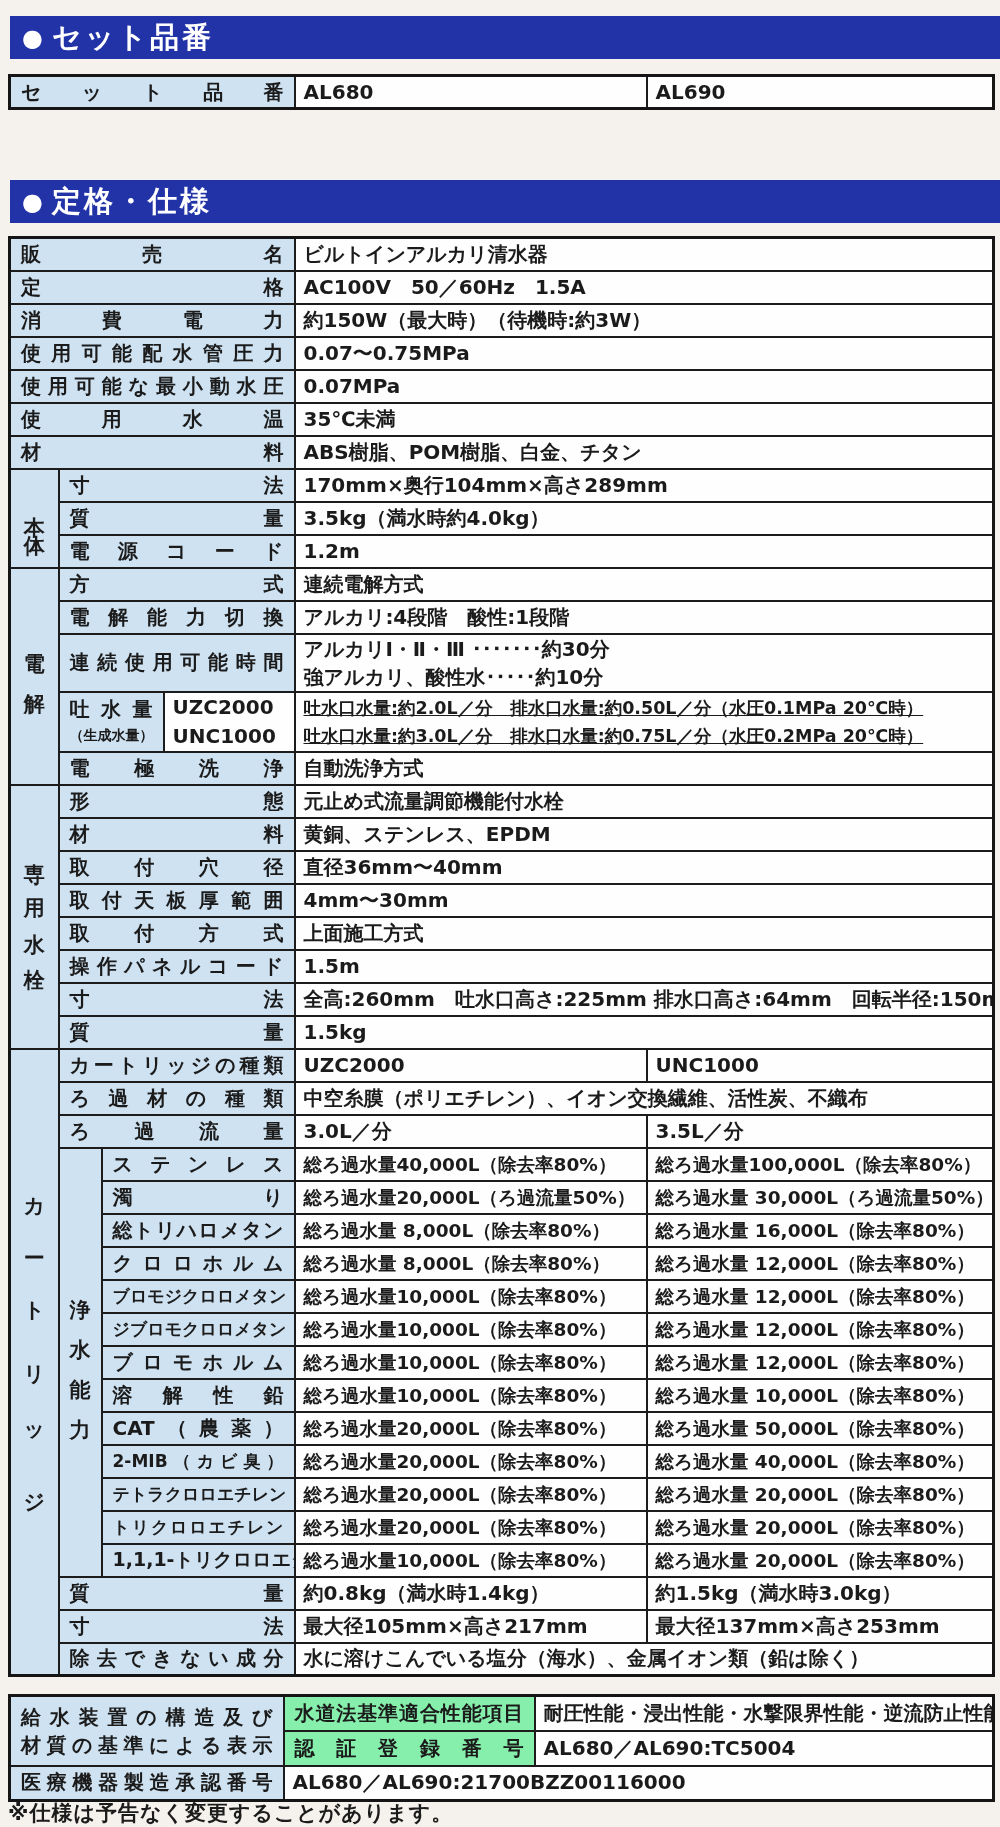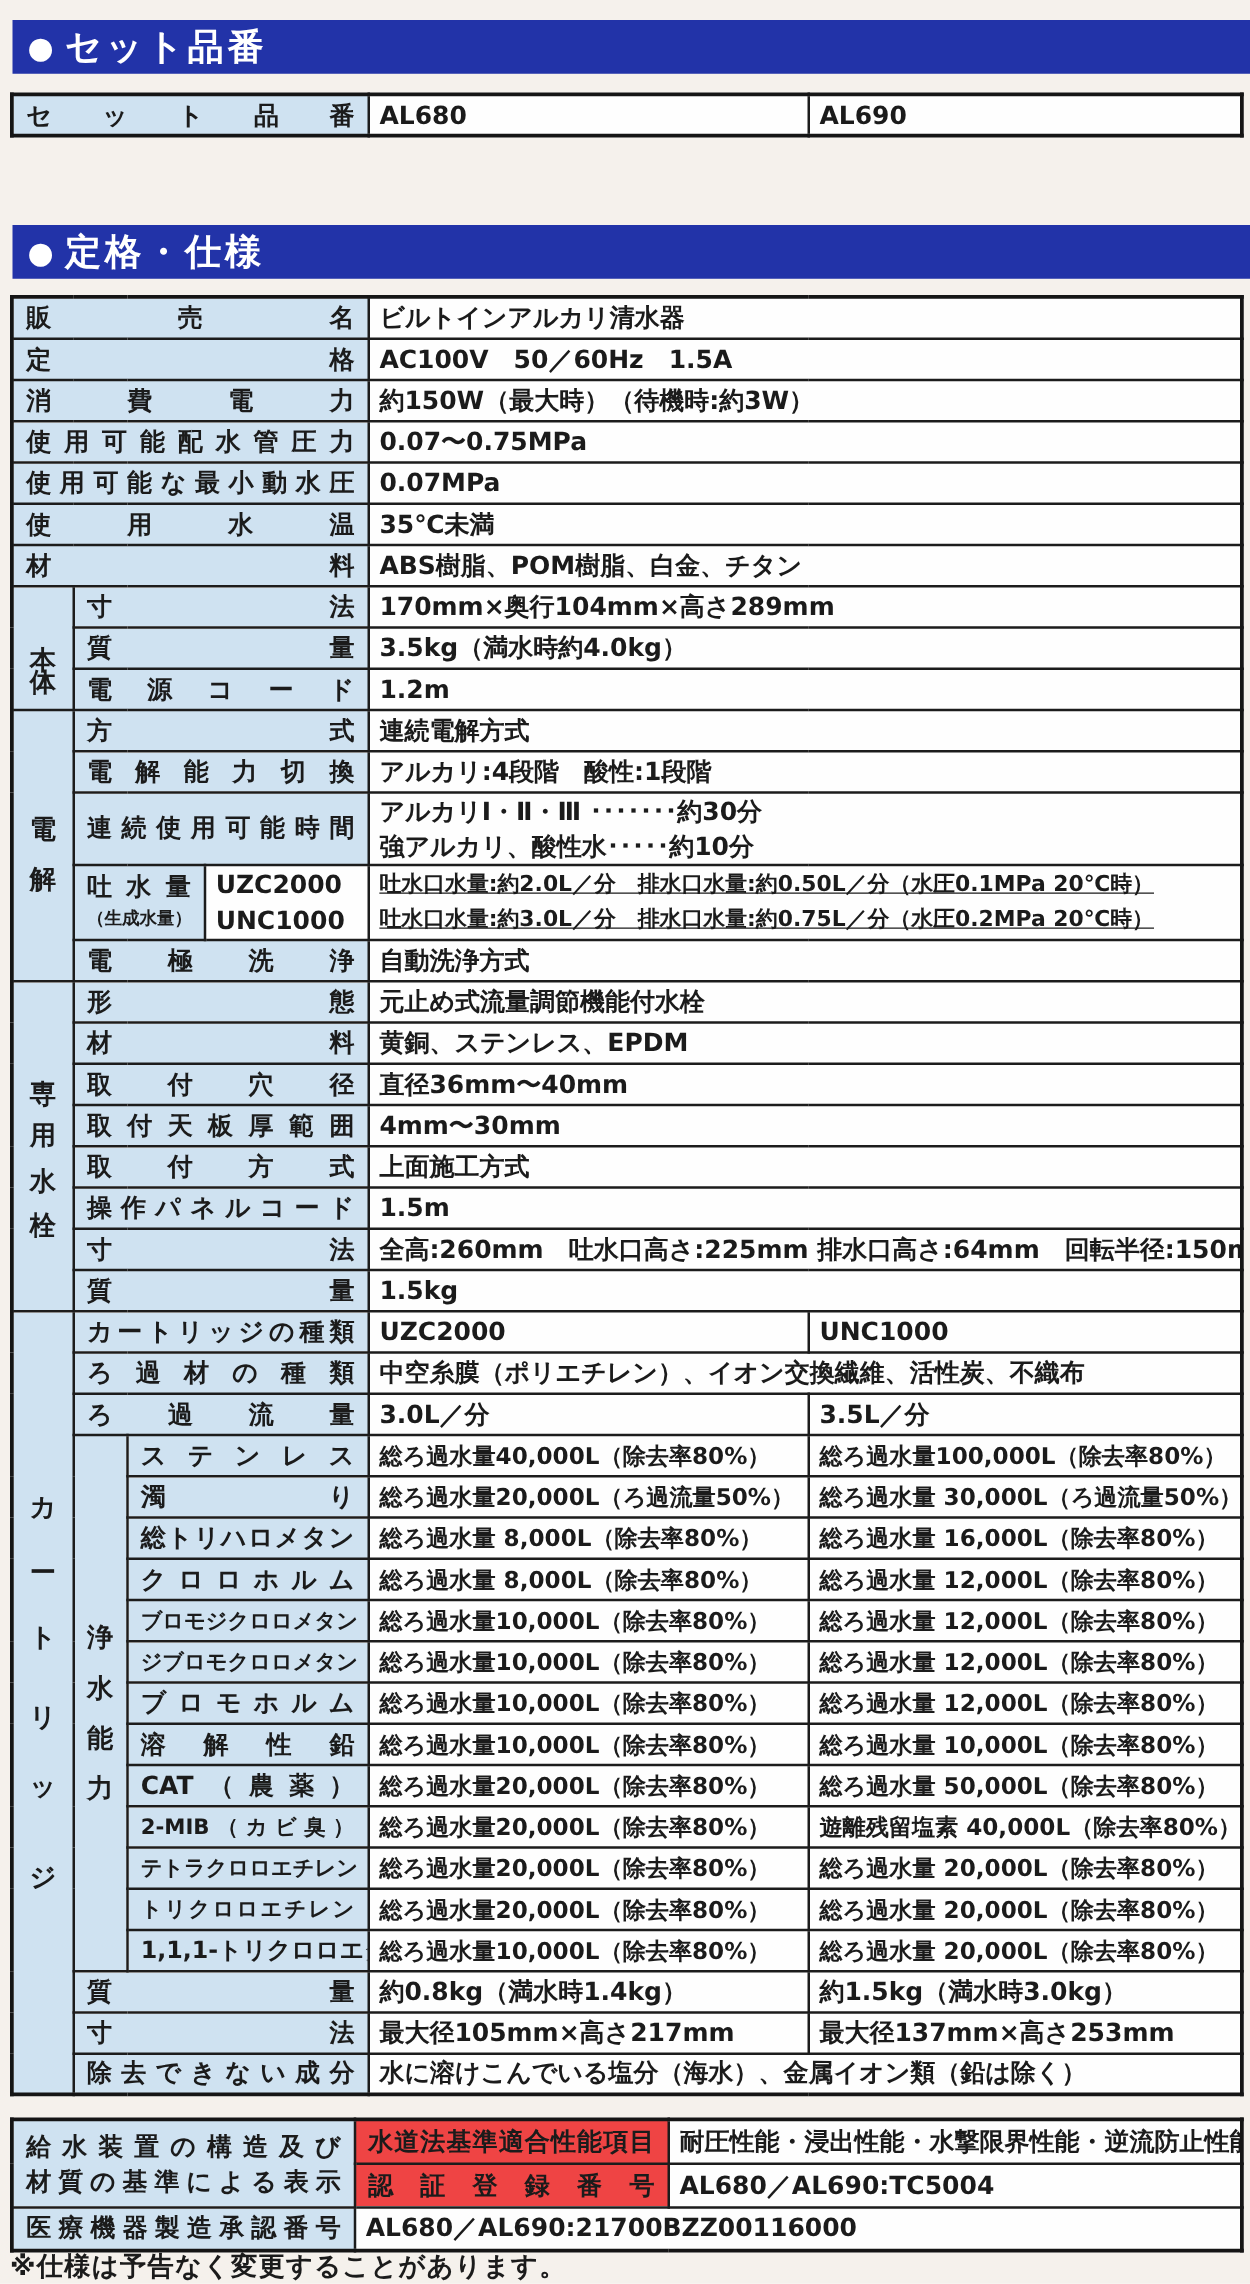--- a/index.html
+++ b/index.html
@@ -43,21 +43,21 @@
     vertical-align: middle;
   }
   th {
     background: #cfe2f1;
     font-size: 20px; font-weight: 700;
     text-align: justify; text-align-last: justify; text-justify: inter-character;
     padding: 0 10px;
   }
   th.sm { font-size: 17px; }
   th.xs { font-size: 19px; }
-  th.wlbl { background: #ef4444; }
+  th.wlbl { background: #86efac; }
   td.val {
     background: #fefefe;
     font-size: 20px; font-weight: 700;
     text-align: left; padding: 0 8px;
   }
   td.cv { font-size: 18.5px; margin-top: 11px; }
   td.sublbl { background: #fefefe; font-size: 20px; padding: 0 8px; }
   .ln { line-height: 28px; }
   td.sublbl .ln { line-height: 29px; }
   th.multi .ln { line-height: 26px; }
@@ -277,21 +277,21 @@
         <td class="val cv">総ろ過水量 10,000L（除去率80%）</td>
       </tr>
       <tr>
         <th colspan="2" class="lbl">CAT（農薬）</th>
         <td class="val cv">総ろ過水量20,000L（除去率80%）</td>
         <td class="val cv">総ろ過水量 50,000L（除去率80%）</td>
       </tr>
       <tr>
         <th colspan="2" class="lbl sm">2-MIB（カビ臭）</th>
         <td class="val cv">総ろ過水量20,000L（除去率80%）</td>
-        <td class="val cv">遊離残留塩素 40,000L（除去率80%）</td>
+        <td class="val cv">総ろ過水量 40,000L（除去率80%）</td>
       </tr>
       <tr>
         <th colspan="2" class="lbl sm">テトラクロロエチレン</th>
         <td class="val cv">総ろ過水量20,000L（除去率80%）</td>
         <td class="val cv">総ろ過水量 20,000L（除去率80%）</td>
       </tr>
       <tr>
         <th colspan="2" class="lbl sm">トリクロロエチレン</th>
         <td class="val cv">総ろ過水量20,000L（除去率80%）</td>
         <td class="val cv">総ろ過水量 20,000L（除去率80%）</td>

